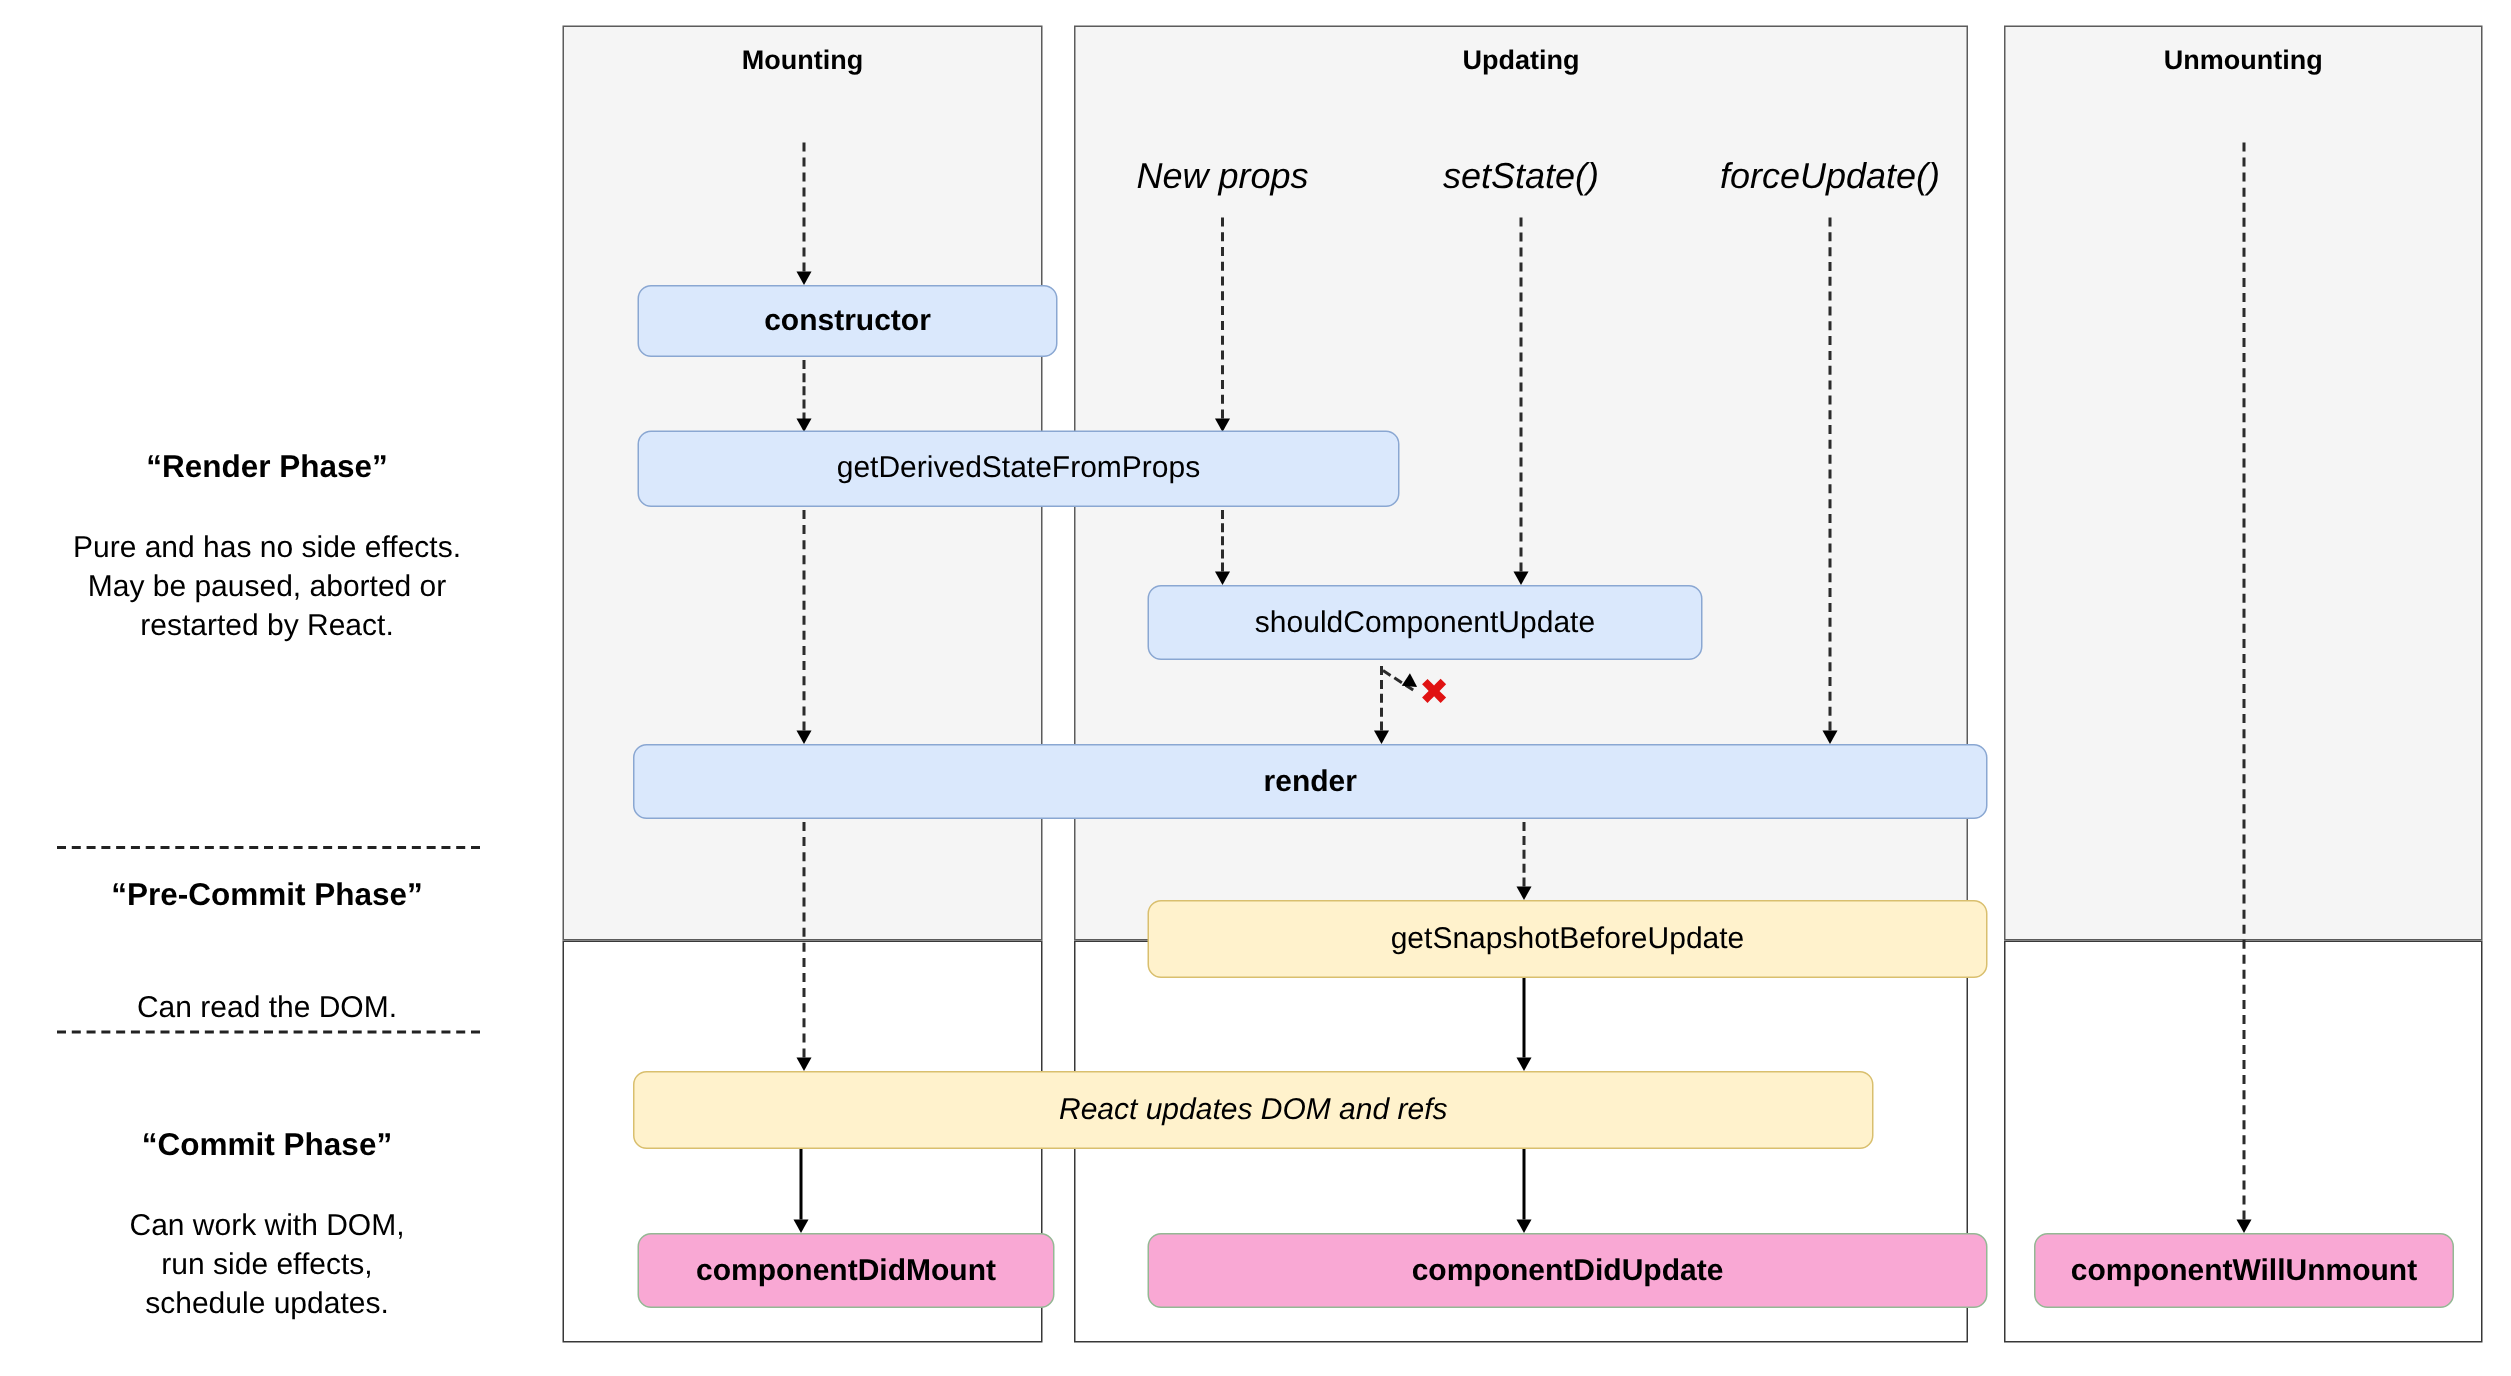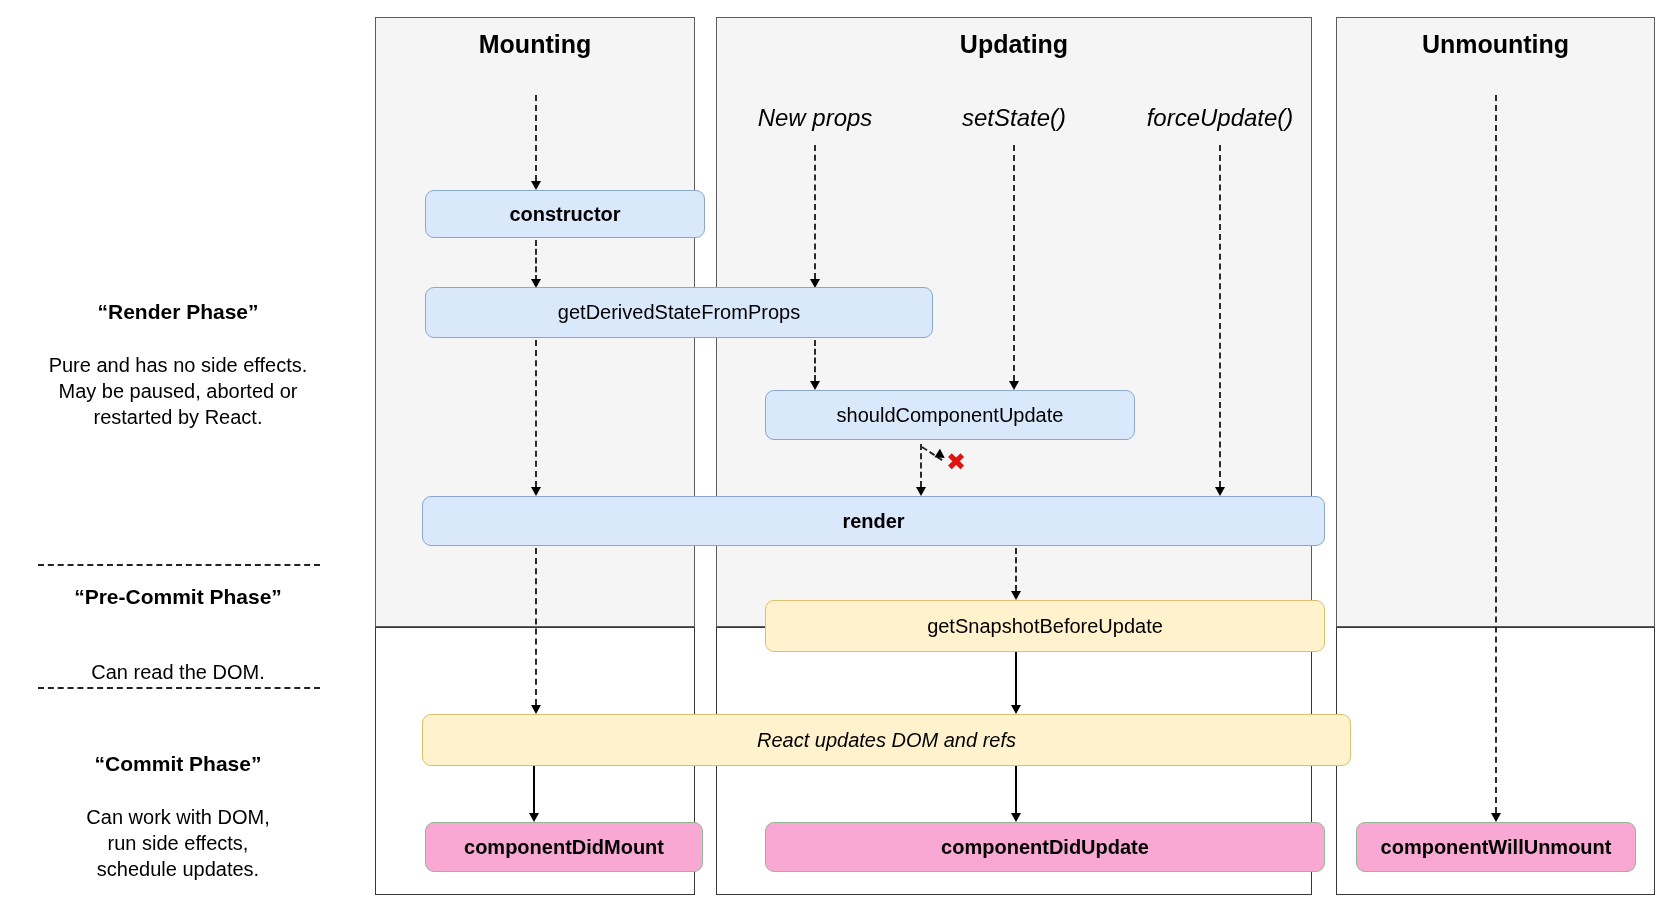--- a/index.html
+++ b/index.html
@@ -5,21 +5,21 @@
   html,body{margin:0;padding:0;background:#fff;}
   #canvas{
     position:relative;width:1674px;height:917px;background:#fff;
     font-family:"Liberation Sans","DejaVu Sans",sans-serif;color:#000;overflow:hidden;
   }
   
   .panel{position:absolute;box-sizing:border-box;}
   .panel.gray{background:#f5f5f5;border:1px solid #5c5c5c;}
   .panel.white{background:#ffffff;border:1px solid #383838;}
   
-  .col-header{position:absolute;text-align:center;font-size:25px;font-weight:bold;}
+  .col-header{position:absolute;text-align:center;font-size:18px;font-weight:bold;}
   
   .trigger{position:absolute;text-align:center;font-size:24px;font-style:italic;}
   
   .phase-title{position:absolute;left:0;width:356px;text-align:center;font-size:21px;font-weight:bold;}
   .phase-desc{position:absolute;left:0;width:356px;text-align:center;font-size:20px;line-height:26px;white-space:pre-line;}
   .divider{position:absolute;border-top:2px dashed #222;height:0;}
   
   .box{
     position:absolute;box-sizing:border-box;border-radius:9px;border:1px solid;
     display:flex;align-items:center;justify-content:center;font-size:20px;z-index:5;margin-left:28px;
@@ -121,18 +121,18 @@
   <div class="ahead" style="left:529px;top:813px;"></div>
 
   <div class="vline solid" style="left:1015px;top:766px;height:47px;"></div>
   <div class="ahead" style="left:1011px;top:813px;"></div>
 
   <div class="box blue bold" style="left:397px;top:190px;width:280px;height:48px;">constructor</div>
   <div class="box blue" style="left:397px;top:287px;width:508px;height:51px;">getDerivedStateFromProps</div>
   <div class="box blue" style="left:737px;top:390px;width:370px;height:50px;">shouldComponentUpdate</div>
   <div class="box blue bold" style="left:394px;top:496px;width:903px;height:50px;">render</div>
   <div class="box yellow" style="left:737px;top:600px;width:560px;height:52px;">getSnapshotBeforeUpdate</div>
-  <div class="box yellow italic" style="left:394px;top:714px;width:929px;height:52px;">React updates DOM and refs</div>
+  <div class="box yellow italic" style="left:394px;top:714px;width:827px;height:52px;">React updates DOM and refs</div>
   <div class="box green bold" style="left:397px;top:822px;width:278px;height:50px;">componentDidMount</div>
   <div class="box green bold" style="left:737px;top:822px;width:560px;height:50px;">componentDidUpdate</div>
   <div class="box green bold" style="left:1328px;top:822px;width:280px;height:50px;">componentWillUnmount</div>
 
 </div>
 
 </body></html>

